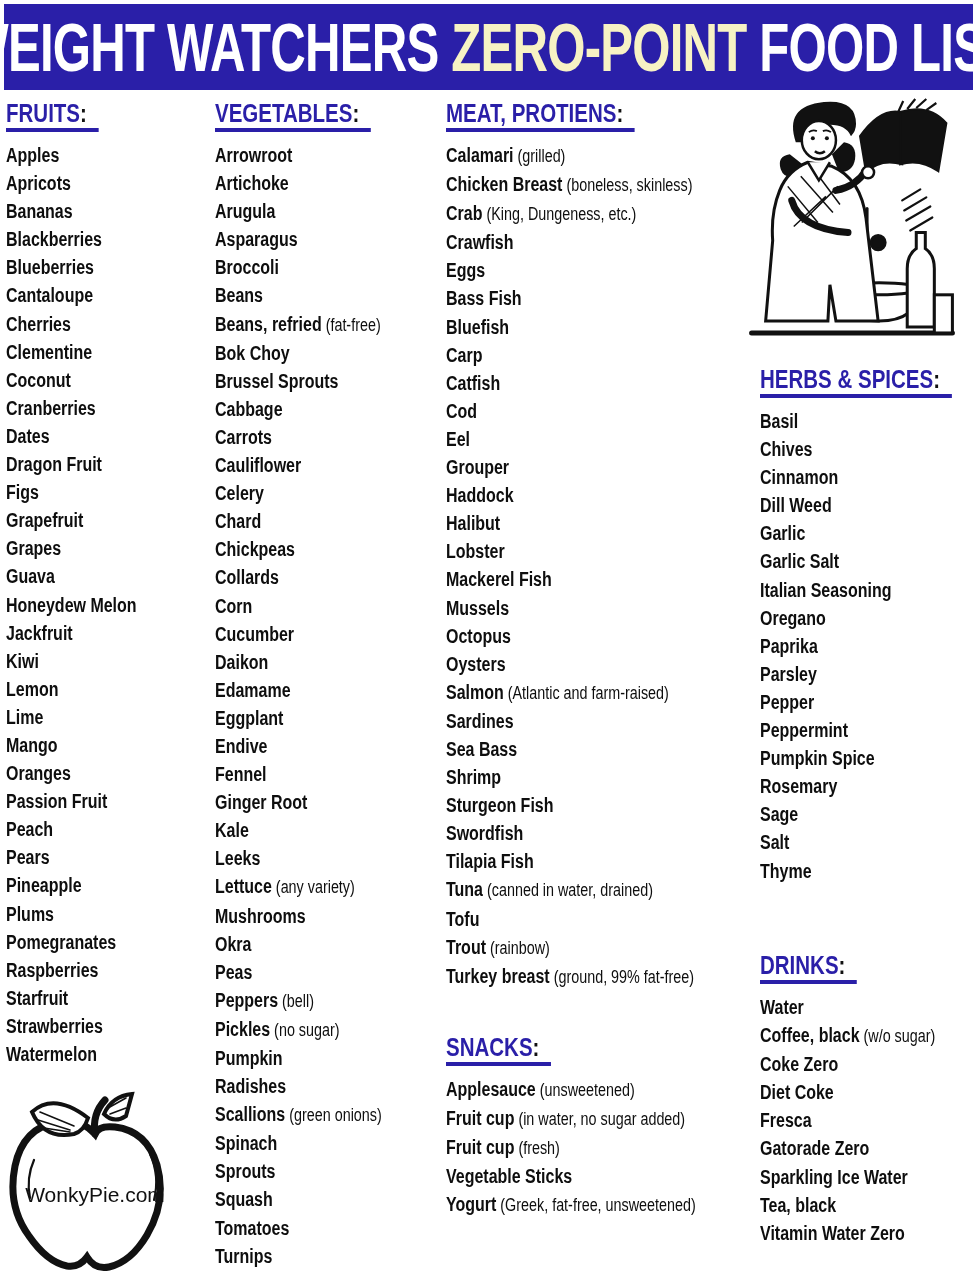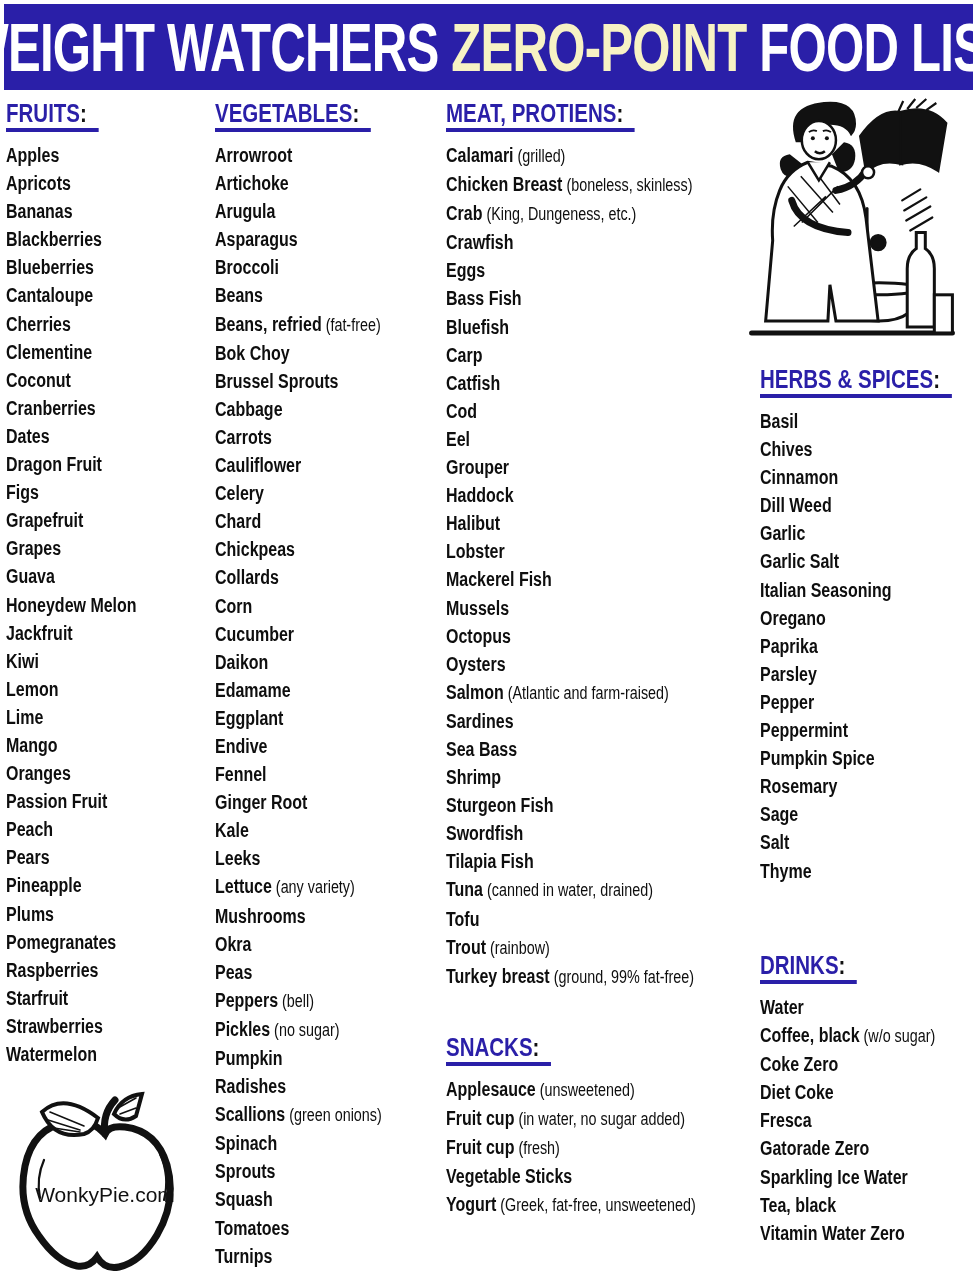--- a/index.html
+++ b/index.html
@@ -32,21 +32,21 @@
   .item-detail{font-weight:400;font-size:17.5px;}
   
   #sec-fruits    {left:6px;  top:100px;}
   #sec-vegetables{left:215px;top:100px;}
   #sec-meat      {left:446px;top:100px;}
   #sec-snacks    {left:446px;top:1034px;}
   #sec-herbs     {left:760px;top:366px;}
   #sec-drinks    {left:760px;top:952px;}
   
   .illustration{position:absolute;left:745px;top:96px;width:212px;height:246px;}
-  .apple-logo{position:absolute;left:10px;top:1090px;width:190px;height:186px;}
+  .apple-logo{position:absolute;left:0;top:1090px;width:190px;height:186px;}
   .apple-logo text{font-family:"Liberation Sans", sans-serif;fill:#111;}
 </style>
 </head>
 <body>
 
 <div class="banner">
   <h1><span>WEIGHT WATCHERS </span><span class="hl">ZERO-POINT</span><span> FOOD LIST</span></h1>
 </div>
 
 <div class="section" id="sec-fruits">

